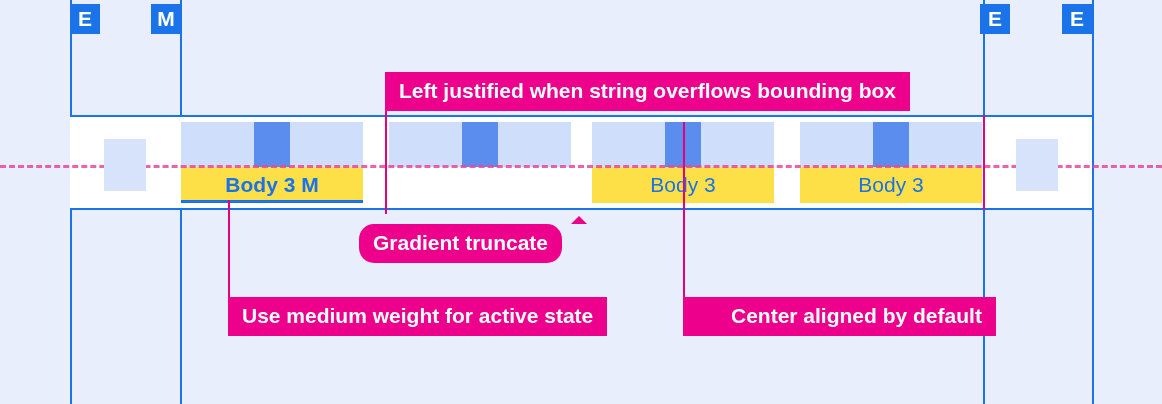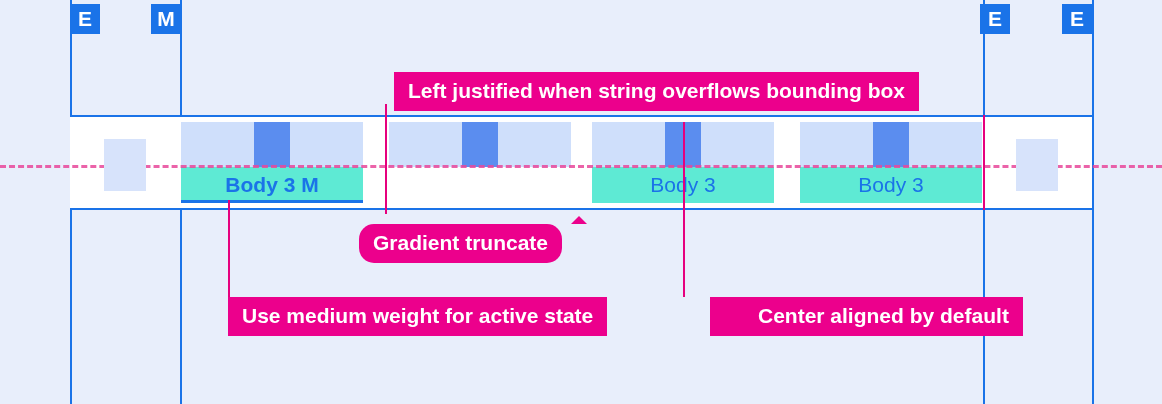--- a/index.html
+++ b/index.html
@@ -90,21 +90,21 @@
     left: 50%;
     transform: translateX(-50%);
     width: 36px;
     height: 45px;
     background: #5b8def;
   }
   .tab-label {
     position: relative;
     height: 36px;
     line-height: 36px;
-    background: #5eead4;
+    background: #fde047;
     color: #1a73e8;
     font-size: 21px;
     text-align: center;
     white-space: nowrap;
     overflow: hidden;
   }
   .tab-label.active {
     font-weight: bold;
   }
   .tab-label.ljust {
@@ -225,21 +225,21 @@
   <div id="hbaseline"></div>
 
   <div id="leaders">
       <div class="leader" style="left: 385px; top: 104px; height: 110px;"></div>
       <div class="leader" style="left: 228px; top: 200px; height: 97px;"></div>
       <div class="leader" style="left: 683px; top: 122px; height: 175px;"></div>
       <div class="leader" style="left: 983px; top: 115px; height: 95px;"></div>
     </div>
 
   <div id="notes">
-      <div class="note" style="left: 394px; top: 72px; text-align: right;">Left justified when string overflows bounding box</div>
+      <div class="note" style="left: 385px; top: 72px; text-align: right;">Left justified when string overflows bounding box</div>
       <div class="note" style="left: 359px; top: 224px; border-radius: 15px;">Gradient truncate<div class="note-pointer" style="left: 212px;"></div></div>
       <div class="note" style="left: 228px; top: 297px; text-align: center;">Use medium weight for active state</div>
-      <div class="note" style="left: 710px; top: 297px; padding-left: 48px;">Center aligned by default</div>
+      <div class="note" style="left: 683px; top: 297px; padding-left: 48px;">Center aligned by default</div>
     </div>
 
 <div class="gutter-square" style="left: 104px; top: 139px;"></div>
     <div class="gutter-square" style="left: 1016px; top: 139px;"></div>
   </div>
 
 </body></html>

